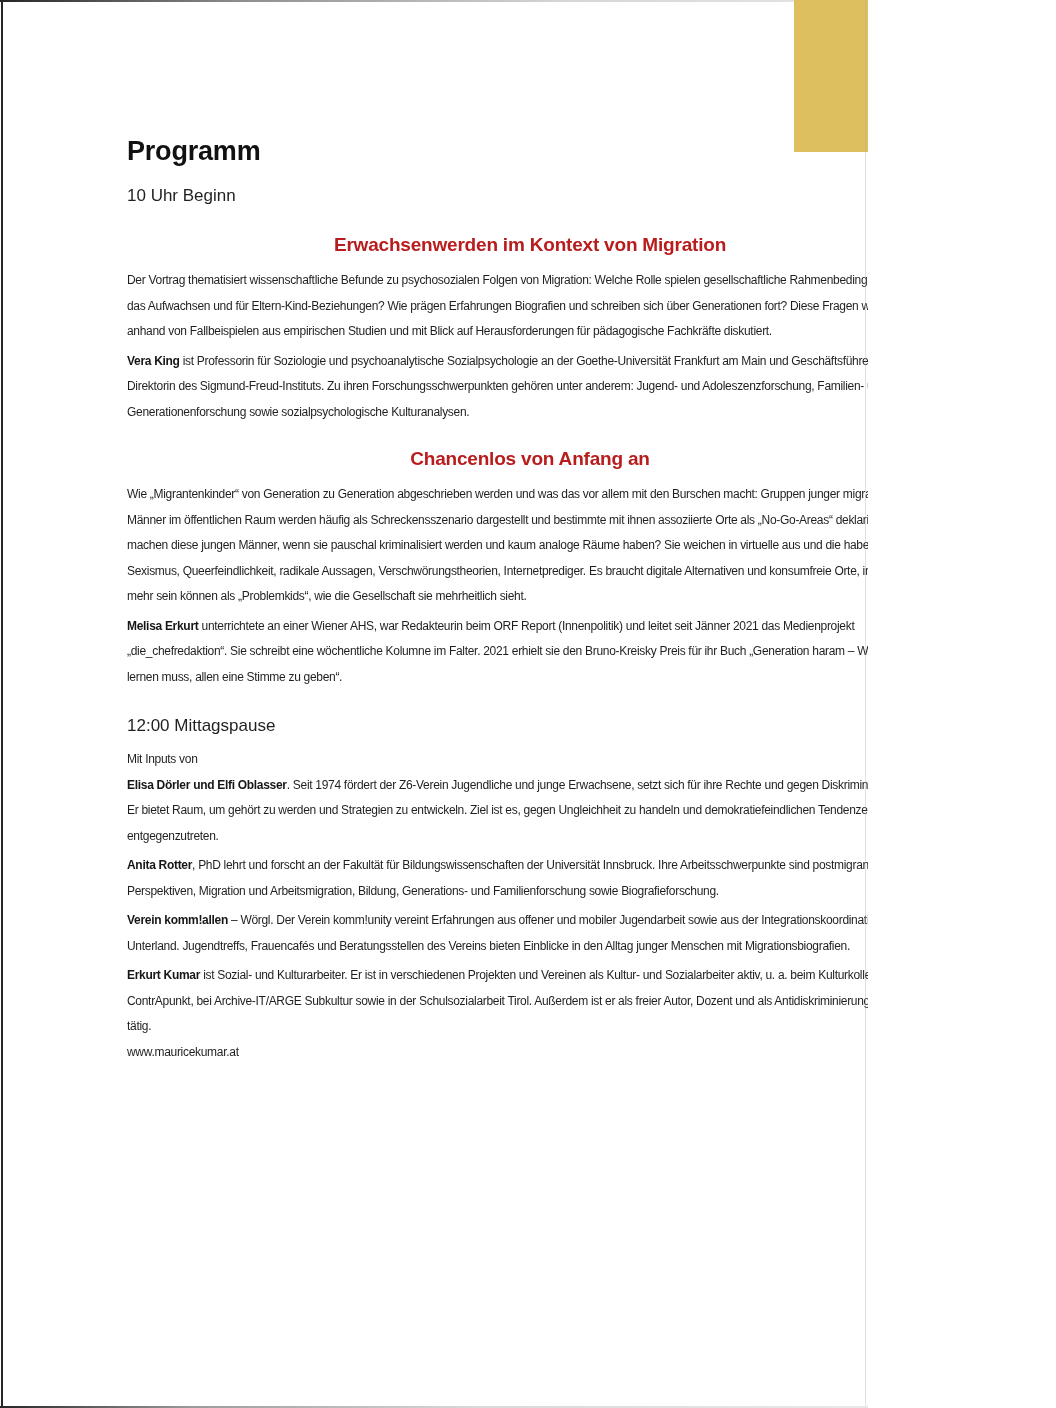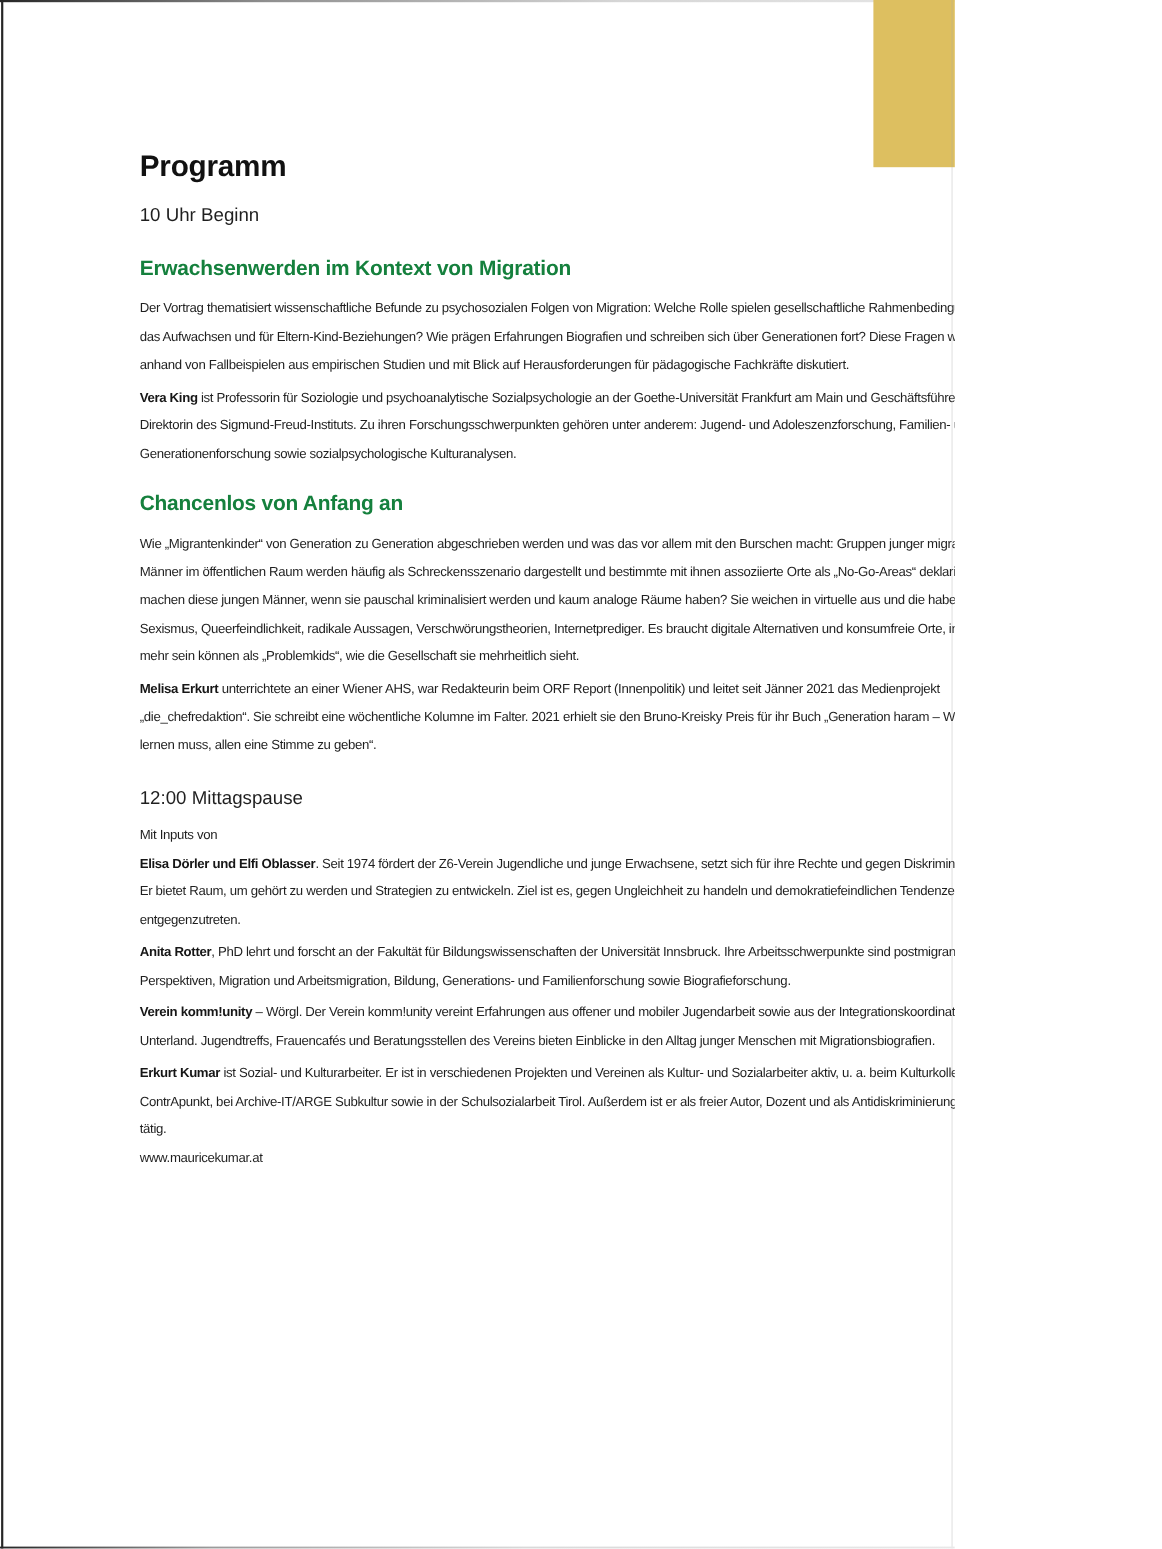--- a/index.html
+++ b/index.html
@@ -61,23 +61,24 @@
   .sched-line {
     font-size: 17px;
     line-height: 31px;
     color: #1f1f1f;
   }
   h2.session-heading {
     margin: 22px 0 0 0;
     font-size: 19px;
     line-height: 24px;
     font-weight: bold;
-    color: #15803d;
+    color: #b91c1c;
     letter-spacing: -0.2px;
     white-space: nowrap;
+    text-align: center;
   }
   p.body {
     margin: 11px 0 0 0;
     font-size: 12px;
     line-height: 25.5px;
     letter-spacing: -0.3px;
     color: #1f1f1f;
   }
   p.speaker { margin-top: 4px; }
   p.speaker .name { font-weight: bold; color: #161616; }
@@ -129,21 +130,21 @@
 
     <div class="sched-line break-line">12:00 Mittagspause</div>
 
     <section>
       <p class="body intro">Mit Inputs von</p>
 
       <p class="body speaker first-input"><span class="name">Elisa Dörler und Elfi Oblasser</span><span>. Seit 1974 fördert der Z6-Verein Jugendliche und junge Erwachsene, setzt sich für ihre Rechte und gegen Diskriminierung ein. Er bietet Raum, um gehört zu werden und Strategien zu entwickeln. Ziel ist es, gegen Ungleichheit zu handeln und demokratiefeindlichen Tendenzen entgegenzutreten.</span></p>
 
       <p class="body speaker"><span class="name">Anita Rotter</span><span>, PhD lehrt und forscht an der Fakultät für Bildungswissenschaften der Universität Innsbruck. Ihre Arbeitsschwerpunkte sind postmigrantische Perspektiven, Migration und Arbeitsmigration, Bildung, Generations- und Familienforschung sowie Biografieforschung.</span></p>
 
-      <p class="body speaker"><span class="name">Verein komm!unity</span><span> – Wörgl. Der Verein komm!unity vereint Erfahrungen aus offener und mobiler Jugendarbeit sowie aus der Integrationskoordination im Tiroler Unterland. Jugendtreffs, Frauencafés und Beratungsstellen des Vereins bieten Einblicke in den Alltag junger Menschen mit Migrationsbiografien.</span></p>
+      <p class="body speaker"><span class="name">Verein komm!allen</span><span> – Wörgl. Der Verein komm!unity vereint Erfahrungen aus offener und mobiler Jugendarbeit sowie aus der Integrationskoordination im Tiroler Unterland. Jugendtreffs, Frauencafés und Beratungsstellen des Vereins bieten Einblicke in den Alltag junger Menschen mit Migrationsbiografien.</span></p>
 
       <p class="body speaker"><span class="name">Erkurt Kumar</span><span> ist Sozial- und Kulturarbeiter. Er ist in verschiedenen Projekten und Vereinen als Kultur- und Sozialarbeiter aktiv, u. a. beim Kulturkollektiv ContrApunkt, bei Archive-IT/ARGE Subkultur sowie in der Schulsozialarbeit Tirol. Außerdem ist er als freier Autor, Dozent und als Antidiskriminierungstrainer tätig.</span></p>
 
       <div class="url-line">www.mauricekumar.at</div>
     </section>
 
   </main>
 </div>
 
 </body></html>

